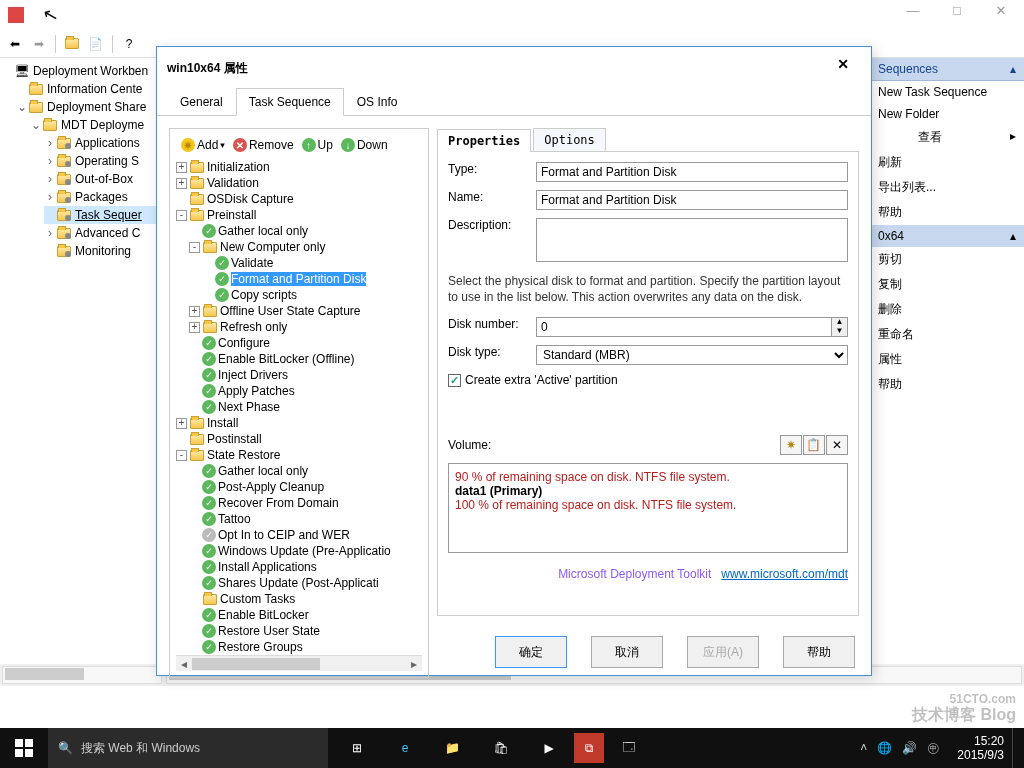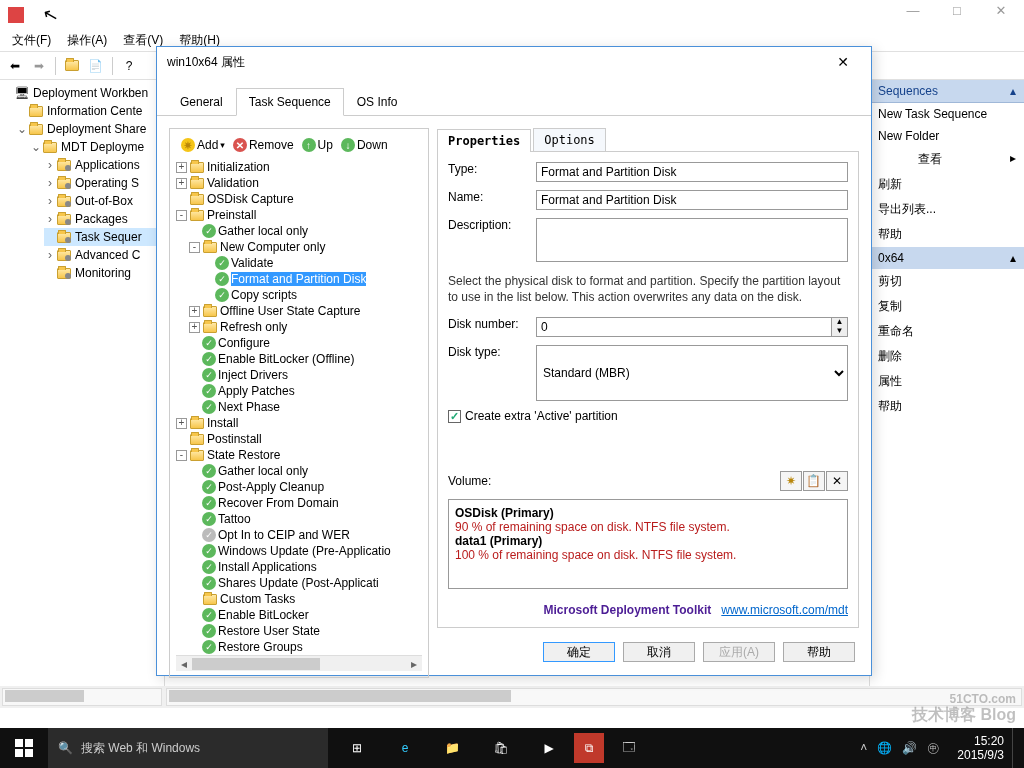--- a/index.html
+++ b/index.html
@@ -17,37 +17,37 @@
 .menubar .menu-item { padding: 2px 8px; }
 .toolbar { height: 28px; display: flex; align-items: center; padding: 0 4px; gap: 2px; border-bottom: 1px solid #e0e0e0; }
 .toolbar .tb-btn { width: 22px; height: 22px; border:1px solid transparent; display:flex; align-items:center; justify-content:center; }
 .toolbar .sep { width:1px; height:18px; background:#ccc; margin:0 3px;}
 
 .main-body { display: flex; height: calc(708px - 30px - 22px - 28px - 22px); }
 .left-tree { width: 165px; border-right: 1px solid #ddd; overflow: hidden; padding:4px 2px; }
 .tree-node { display:flex; align-items:center; height:18px; white-space:nowrap; }
 .tree-node .exp { width:12px; text-align:center; color:#666; }
 .tree-node .fico { width:16px; height:16px; margin-right:3px; display:inline-flex; align-items:center; justify-content:center; }
-.tree-node.sel { background:#cde8ff; }
+.tree-node.sel { background:#cde8ff;text-decoration:underline; }
 .indent1{margin-left:14px}.indent2{margin-left:28px}.indent3{margin-left:42px}
 
 .center-panel { flex:1; background:#fff; position:relative; }
 
 .right-panel { width: 155px; border-left:1px solid #ddd; }
 .right-header { background: linear-gradient(#c7d8ee,#c7d8ee); border-bottom:1px solid #a0b8d8; padding:4px 8px; display:flex; justify-content:space-between; align-items:center; color:#15428b;}
 .right-item { padding:4px 8px; }
 .right-item.sel { background: linear-gradient(#c7d8ee,#c7d8ee); display:flex;justify-content:space-between; align-items:center;}
 
 .scrollbar-bottom { height:22px; background:#f0f0f0; display:flex; }
 .scrollbar-bottom .sb-track { flex:1; border:1px solid #ddd; position:relative; margin:2px; background:#f8f8f8;}
 .scrollbar-bottom .sb-track .thumb { position:absolute; height:12px; top:1px; background:#ccc; }
 
 
 .dialog { position: absolute; left: 156px; top: 46px; width: 716px; height: 630px; background: #fff; border: 1px solid #4a90d9; box-shadow: 3px 3px 12px rgba(0,0,0,0.15); z-index: 10; }
-.dialog-titlebar { height: 30px; display:flex; align-items:center; padding:0 10px; }
+.dialog-titlebar { height: 30px; display:flex; align-items:flex-end; padding:0 10px;font-weight:bold; }
 .dialog-titlebar .dt-title { flex:1; }
 .dialog-titlebar .dt-close { width:36px; height:26px; text-align:center; line-height:26px; font-size:14px; }
 .dialog-tabs { display:flex; padding:0 10px; border-bottom:1px solid #ccc; margin-top:10px; }
 .dialog-tabs .tab { padding:6px 12px; border:1px solid transparent; position:relative; top:1px; }
 .dialog-tabs .tab.active { background:#fff; border:1px solid #ccc; border-bottom:1px solid #fff; }
 
 .dialog-content { display:flex; padding:12px; gap:8px; height: calc(100% - 30px - 38px - 48px); }
 .dialog-left { width:260px; display:flex; flex-direction:column; }
 .group-box { border:1px solid #ccc; padding:8px 6px 6px 6px; position:relative; flex:1; display:flex; flex-direction:column; }
 .ts-toolbar { display:flex; align-items:center; gap:2px; margin-bottom:6px; padding:0 2px;}
@@ -69,39 +69,39 @@
 .dialog-right { flex:1; display:flex; flex-direction:column; }
 .prop-tabs { display:flex; border-bottom:1px solid #ccc;}
 .prop-tabs .ptab{padding:4px 10px;border:1px solid #ccc;border-bottom:none;background:#f5f8fc;margin-right:2px;font-family:"SimSun",monospace;}
 .prop-tabs .ptab.active{background:#fff;position:relative;top:1px;font-weight:bold;}
 .prop-body { border:1px solid #ccc; border-top:none; flex:1; padding:10px; display:flex; flex-direction:column; gap:8px; font-family:"SimSun",monospace;}
 .prop-row { display:flex; align-items:flex-start; gap:8px; }
 .prop-row .plabel { width:80px; }
 .prop-row input[type=text]{ flex:1; border:1px solid #999; padding:2px 4px; font-family:inherit; font-size:12px;}
 .prop-row textarea { flex:1; border:1px solid #999; height:44px; resize:none; font-family:inherit;}
 .prop-desc { color:#333; line-height:1.3; margin:4px 0;}
-.prop-row select { flex:1; border:1px solid #999; padding:19px 2px; background:#fff;}
+.prop-row select { flex:1; border:1px solid #999; padding:1px 2px; background:#fff;}
 .spinner { display:flex; flex:1;}
 .spinner input{flex:1;border:1px solid #999;padding:2px 4px;}
 .spinner .spins{width:16px;display:flex;flex-direction:column;border:1px solid #999;border-left:none;}
 .spinner .spins div{flex:1;text-align:center;font-size:8px;line-height:8px;background:#eee;}
 .chk-row { display:flex; align-items:center; gap:4px;}
 .chk-row .cbox{width:13px;height:13px;border:1px solid #666;display:inline-flex;align-items:center;justify-content:center;color:#2a7;font-weight:bold;font-size:11px;}
 .vol-header{display:flex;justify-content:space-between;align-items:center;margin-top:40px;}
 .vol-header .vbtns{display:flex;gap:1px;}
 .vol-header .vbtn{width:22px;height:20px;border:1px solid #999;background:#f5f5f5;display:flex;align-items:center;justify-content:center;}
 .vol-list{border:1px solid #999;padding:6px;min-height:90px;}
 .vol-item .vname{font-weight:bold;font-family:"Segoe UI",sans-serif;}
 .vol-item .vdesc{color:#b91c1c;font-family:"Segoe UI",sans-serif;}
 .footer-link{text-align:right;padding-top:6px;font-family:"Segoe UI",sans-serif;}
 .footer-link a{color:#0066cc;}
-.footer-brand{color:#4c1d95;font-weight:bold;}
+.footer-brand{color:#8b5cf6;}
 
 .dialog-buttons { height:48px; display:flex; justify-content:flex-end; align-items:center; gap:8px; padding:0 16px; }
-.dialog-buttons button { width:72px; height:20px; border:1px solid #aaa; background:#f0f0f0; }
+.dialog-buttons button { width:72px; height:32px; border:1px solid #aaa; background:#f0f0f0;margin-left:16px; }
 .dialog-buttons button.primary{border:1px solid #3399ff;}
 .dialog-buttons button:disabled{color:#aaa;}
 
 
 .taskbar { position:absolute; left:0; bottom:0; width:1024px; height:40px; background:#101010; display:flex; align-items:center; color:#fff; }
 .taskbar .start { width:48px; height:40px; display:flex; align-items:center; justify-content:center; }
 .taskbar .start .win-logo{width:18px;height:18px;display:grid;grid-template-columns:1fr 1fr;grid-template-rows:1fr 1fr;gap:2px;}
 .taskbar .start .win-logo div{background:#fff;}
 .taskbar .search { flex:0 0 280px; height:40px; background:#2b2b2b; display:flex; align-items:center; padding:0 10px; gap:8px; color:#ccc;}
 .taskbar .tb-icons{flex:1; display:flex; align-items:center; padding:0 6px; gap:2px;}
@@ -124,26 +124,20 @@
 <div class="main-window">
   <div class="titlebar">
     <div class="app-icon"></div>
     <div class="win-controls">
       <div>—</div>
       <div>□</div>
       <div>✕</div>
     </div>
   </div>
 
-  <div class="menubar">
-    <div class="menu-item">文件(F)</div>
-    <div class="menu-item">操作(A)</div>
-    <div class="menu-item">查看(V)</div>
-    <div class="menu-item">帮助(H)</div>
-  </div>
 
   <div class="toolbar">
     <div class="tb-btn">⬅</div>
     <div class="tb-btn" style="opacity:.4">➡</div>
     <div class="sep"></div>
     <div class="tb-btn">
         <span class="folder-icon"></span>
       </div>
     <div class="tb-btn">📄</div>
     <div class="sep"></div>
@@ -258,22 +252,22 @@
         </div>
       <div class="right-item">刷新</div>
       <div class="right-item">导出列表...</div>
       <div class="right-item">帮助</div>
       <div class="right-item sel">
           <span>0x64</span>
           <span>▴</span>
         </div>
       <div class="right-item">剪切</div>
       <div class="right-item">复制</div>
+      <div class="right-item">删除</div>
       <div class="right-item">重命名</div>
-      <div class="right-item">删除</div>
       <div class="right-item">属性</div>
       <div class="right-item">帮助</div>
     </div>
   </div>
 
   <div class="scrollbar-bottom">
     <div class="sb-track" style="flex:0 0 160px">
         <div class="thumb" style="left:2px;width:50%"></div>
       </div>
     <div class="sb-track">
@@ -569,21 +563,20 @@
         <div class="vol-header">
           <span>Volume:</span>
           <div class="vbtns">
             <div class="vbtn" style="color:#b8860b">✷</div>
             <div class="vbtn">📋</div>
             <div class="vbtn">✕</div>
           </div>
         </div>
         <div class="vol-list">
           <div class="vol-item">
-            <div class="vname">OSDisk (Primary)</div>
             <div class="vdesc">90 % of remaining space on disk. NTFS file system.</div>
           </div>
           <div class="vol-item">
             <div class="vname">data1 (Primary)</div>
             <div class="vdesc">100 % of remaining space on disk. NTFS file system.</div>
           </div>
         </div>
         <div class="footer-link">
           <span class="footer-brand">Microsoft Deployment Toolkit</span>&nbsp;&nbsp;
           <a href="#">www.microsoft.com/mdt</a>

